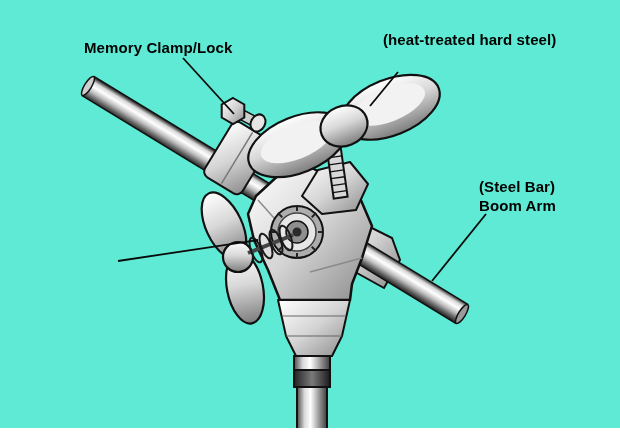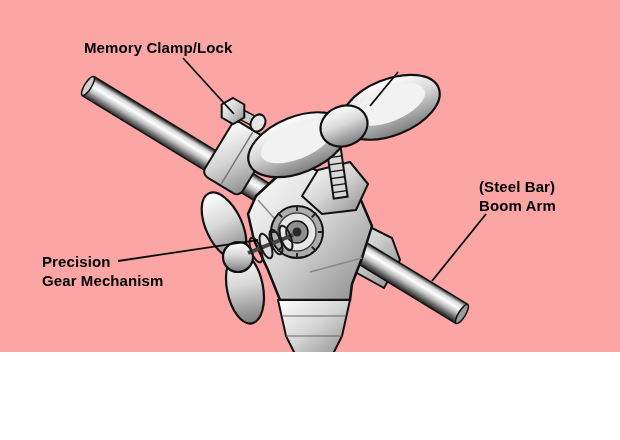--- a/index.html
+++ b/index.html
@@ -1,20 +1,20 @@
 <!DOCTYPE html>
 <html><head>
 <meta charset="utf-8">
 <style>
   html,body{margin:0;padding:0}
   body{
     width:620px;height:440px;background:#ffffff;
     font-family:"Liberation Sans",sans-serif;
   }
-  .stage{position:relative;width:620px;height:352px;overflow:hidden;background:#fca5a5}
+  .stage{position:relative;width:620px;height:428px;overflow:hidden;background:#5eead4}
   .stage svg{position:absolute;left:0;top:0}
   .label{
     position:absolute;font-weight:bold;font-size:15px;line-height:19px;
     color:#000;white-space:nowrap;letter-spacing:.1px;
   }
 </style>
 </head>
 <body>
 
 <div class="stage">
@@ -155,25 +155,22 @@
       <line x1="183" y1="58" x2="234" y2="114"></line>
       <line x1="398" y1="72" x2="370" y2="106"></line>
       <line x1="486" y1="214" x2="432" y2="281"></line>
       <line x1="118" y1="261" x2="258" y2="240"></line>
     </g>
   </svg>
 
   <div class="label" style="left:84px;top:38px">Memory Clamp/Lock</div>
 
   <div class="label" style="left:383px;top:30px">
+    <div>(heat-treated hard steel)</div>
   </div>
 
   <div class="label" style="left:479px;top:177px">
     <div>(Steel Bar)</div>
     <div>Boom Arm</div>
   </div>
 
-  <div class="label" style="left:42px;top:252px">
-    <div>Precision</div>
-    <div>Gear Mechanism</div>
-  </div>
 
 </div>
 
 </body></html>

